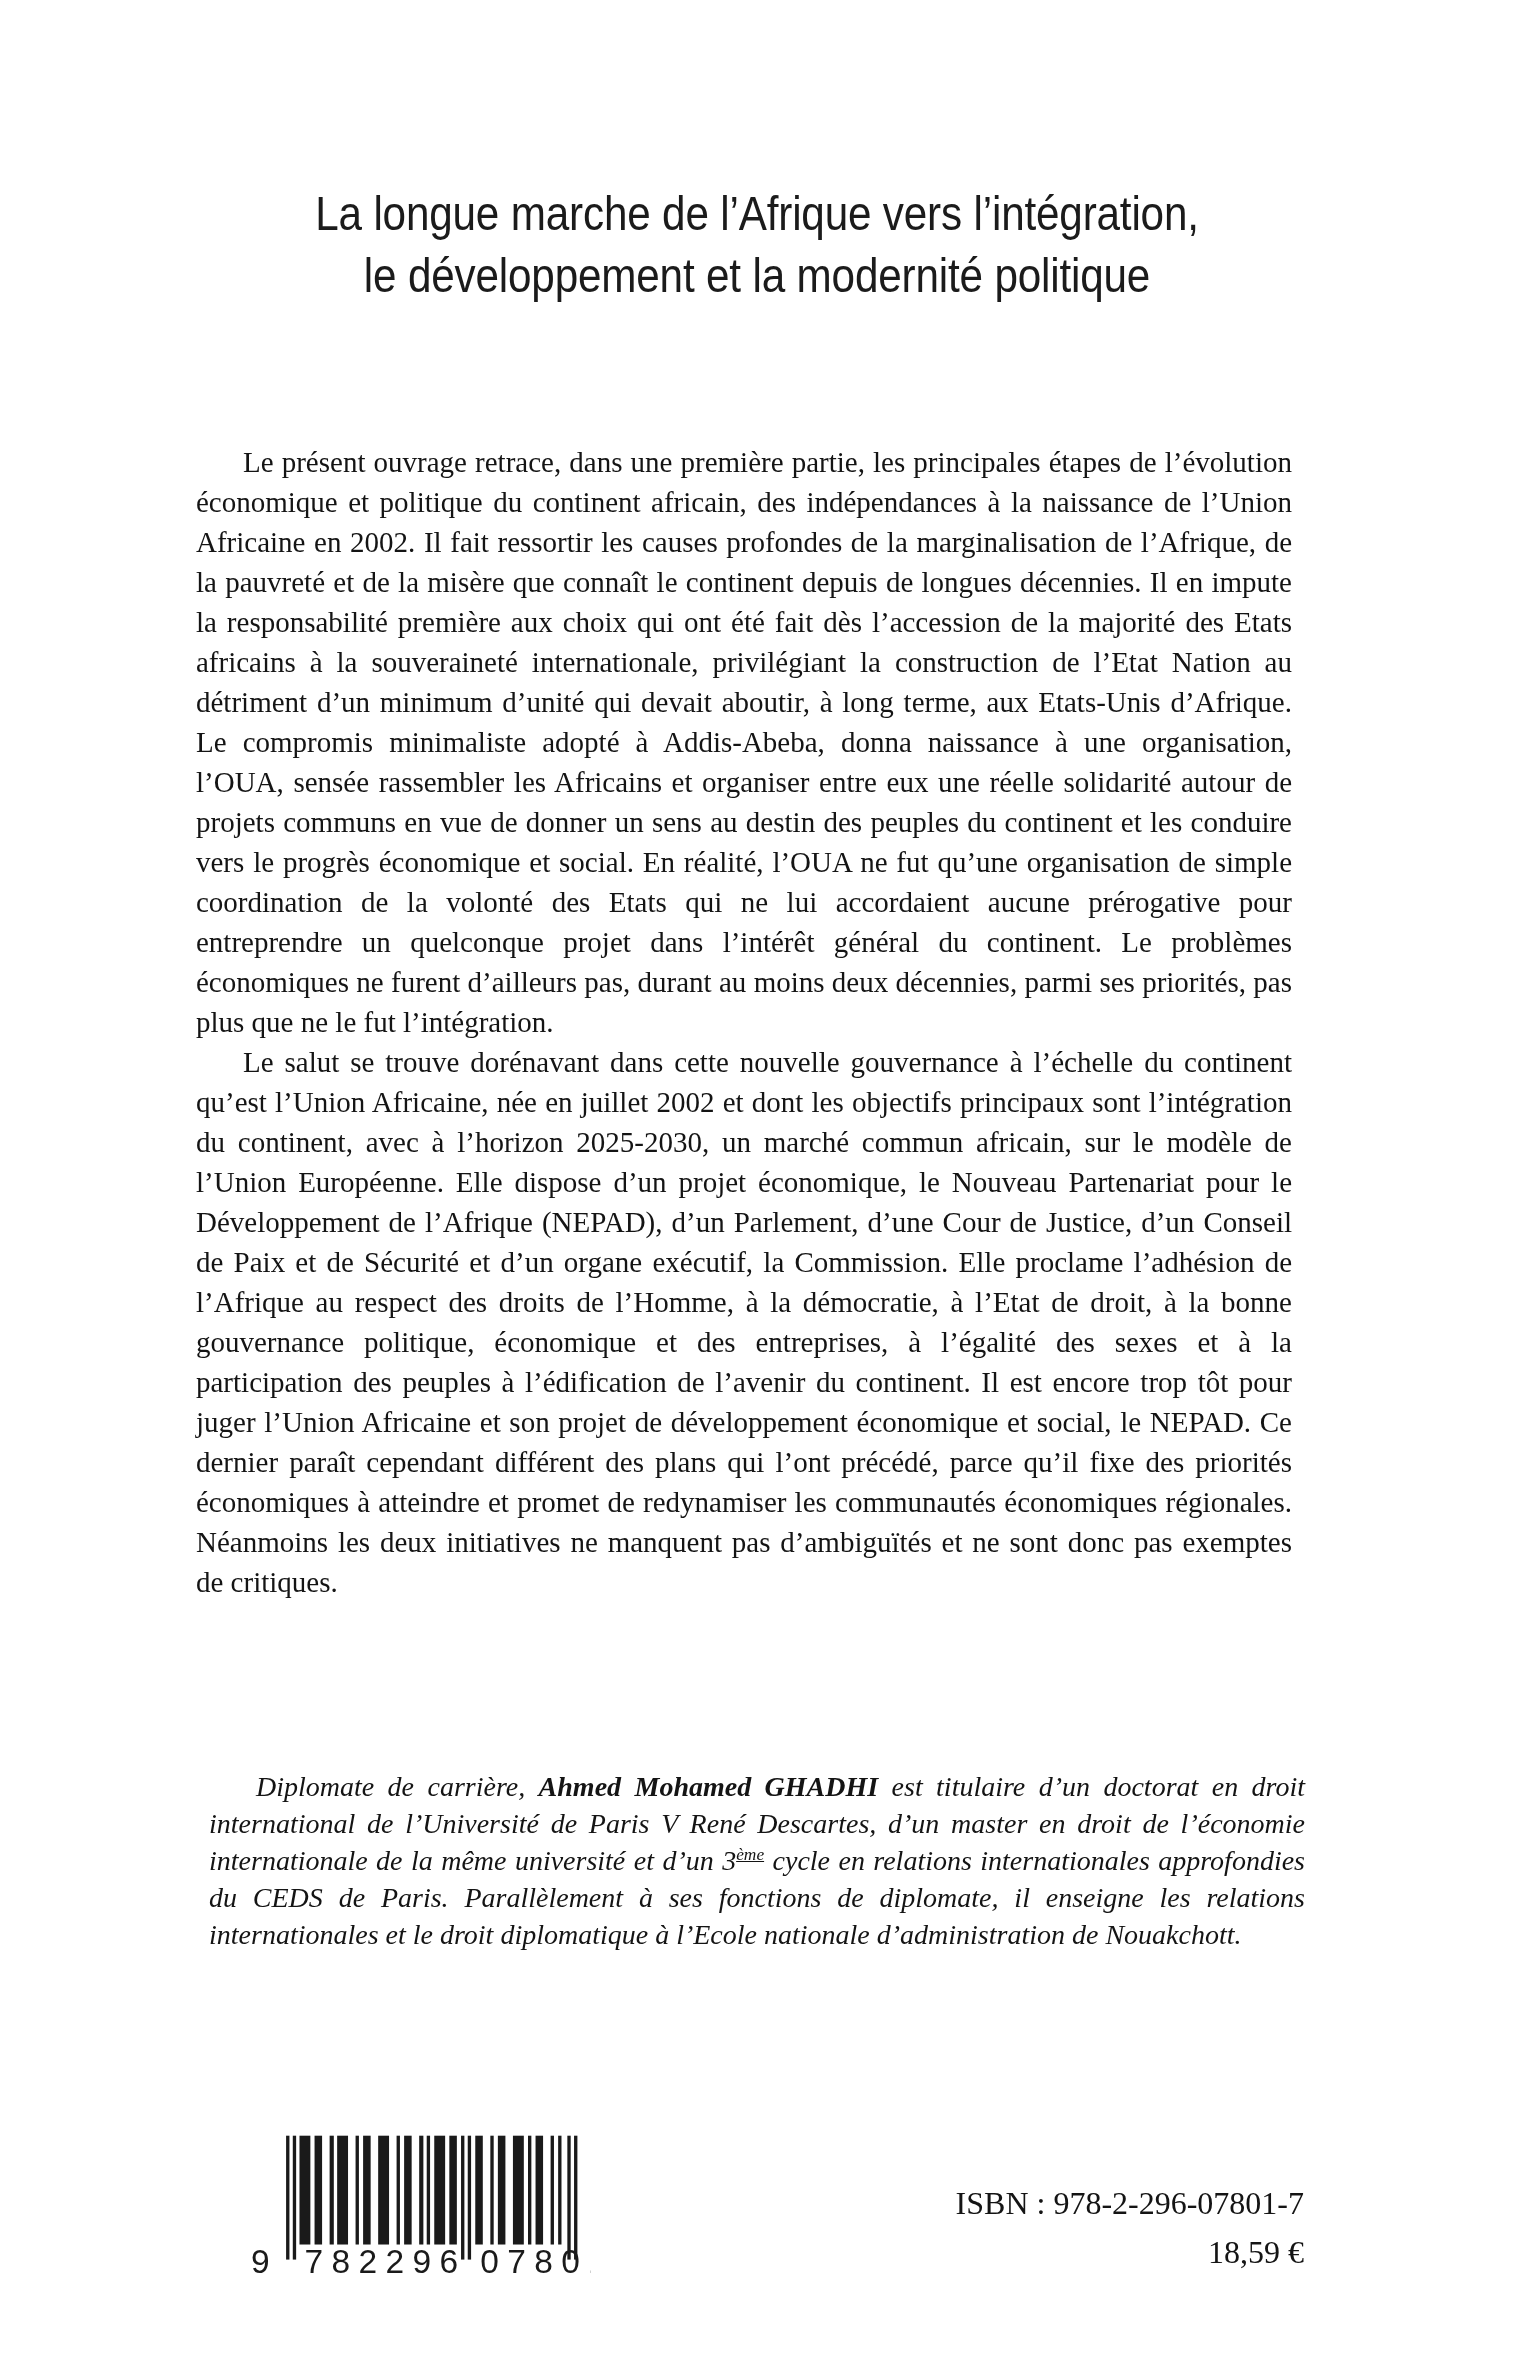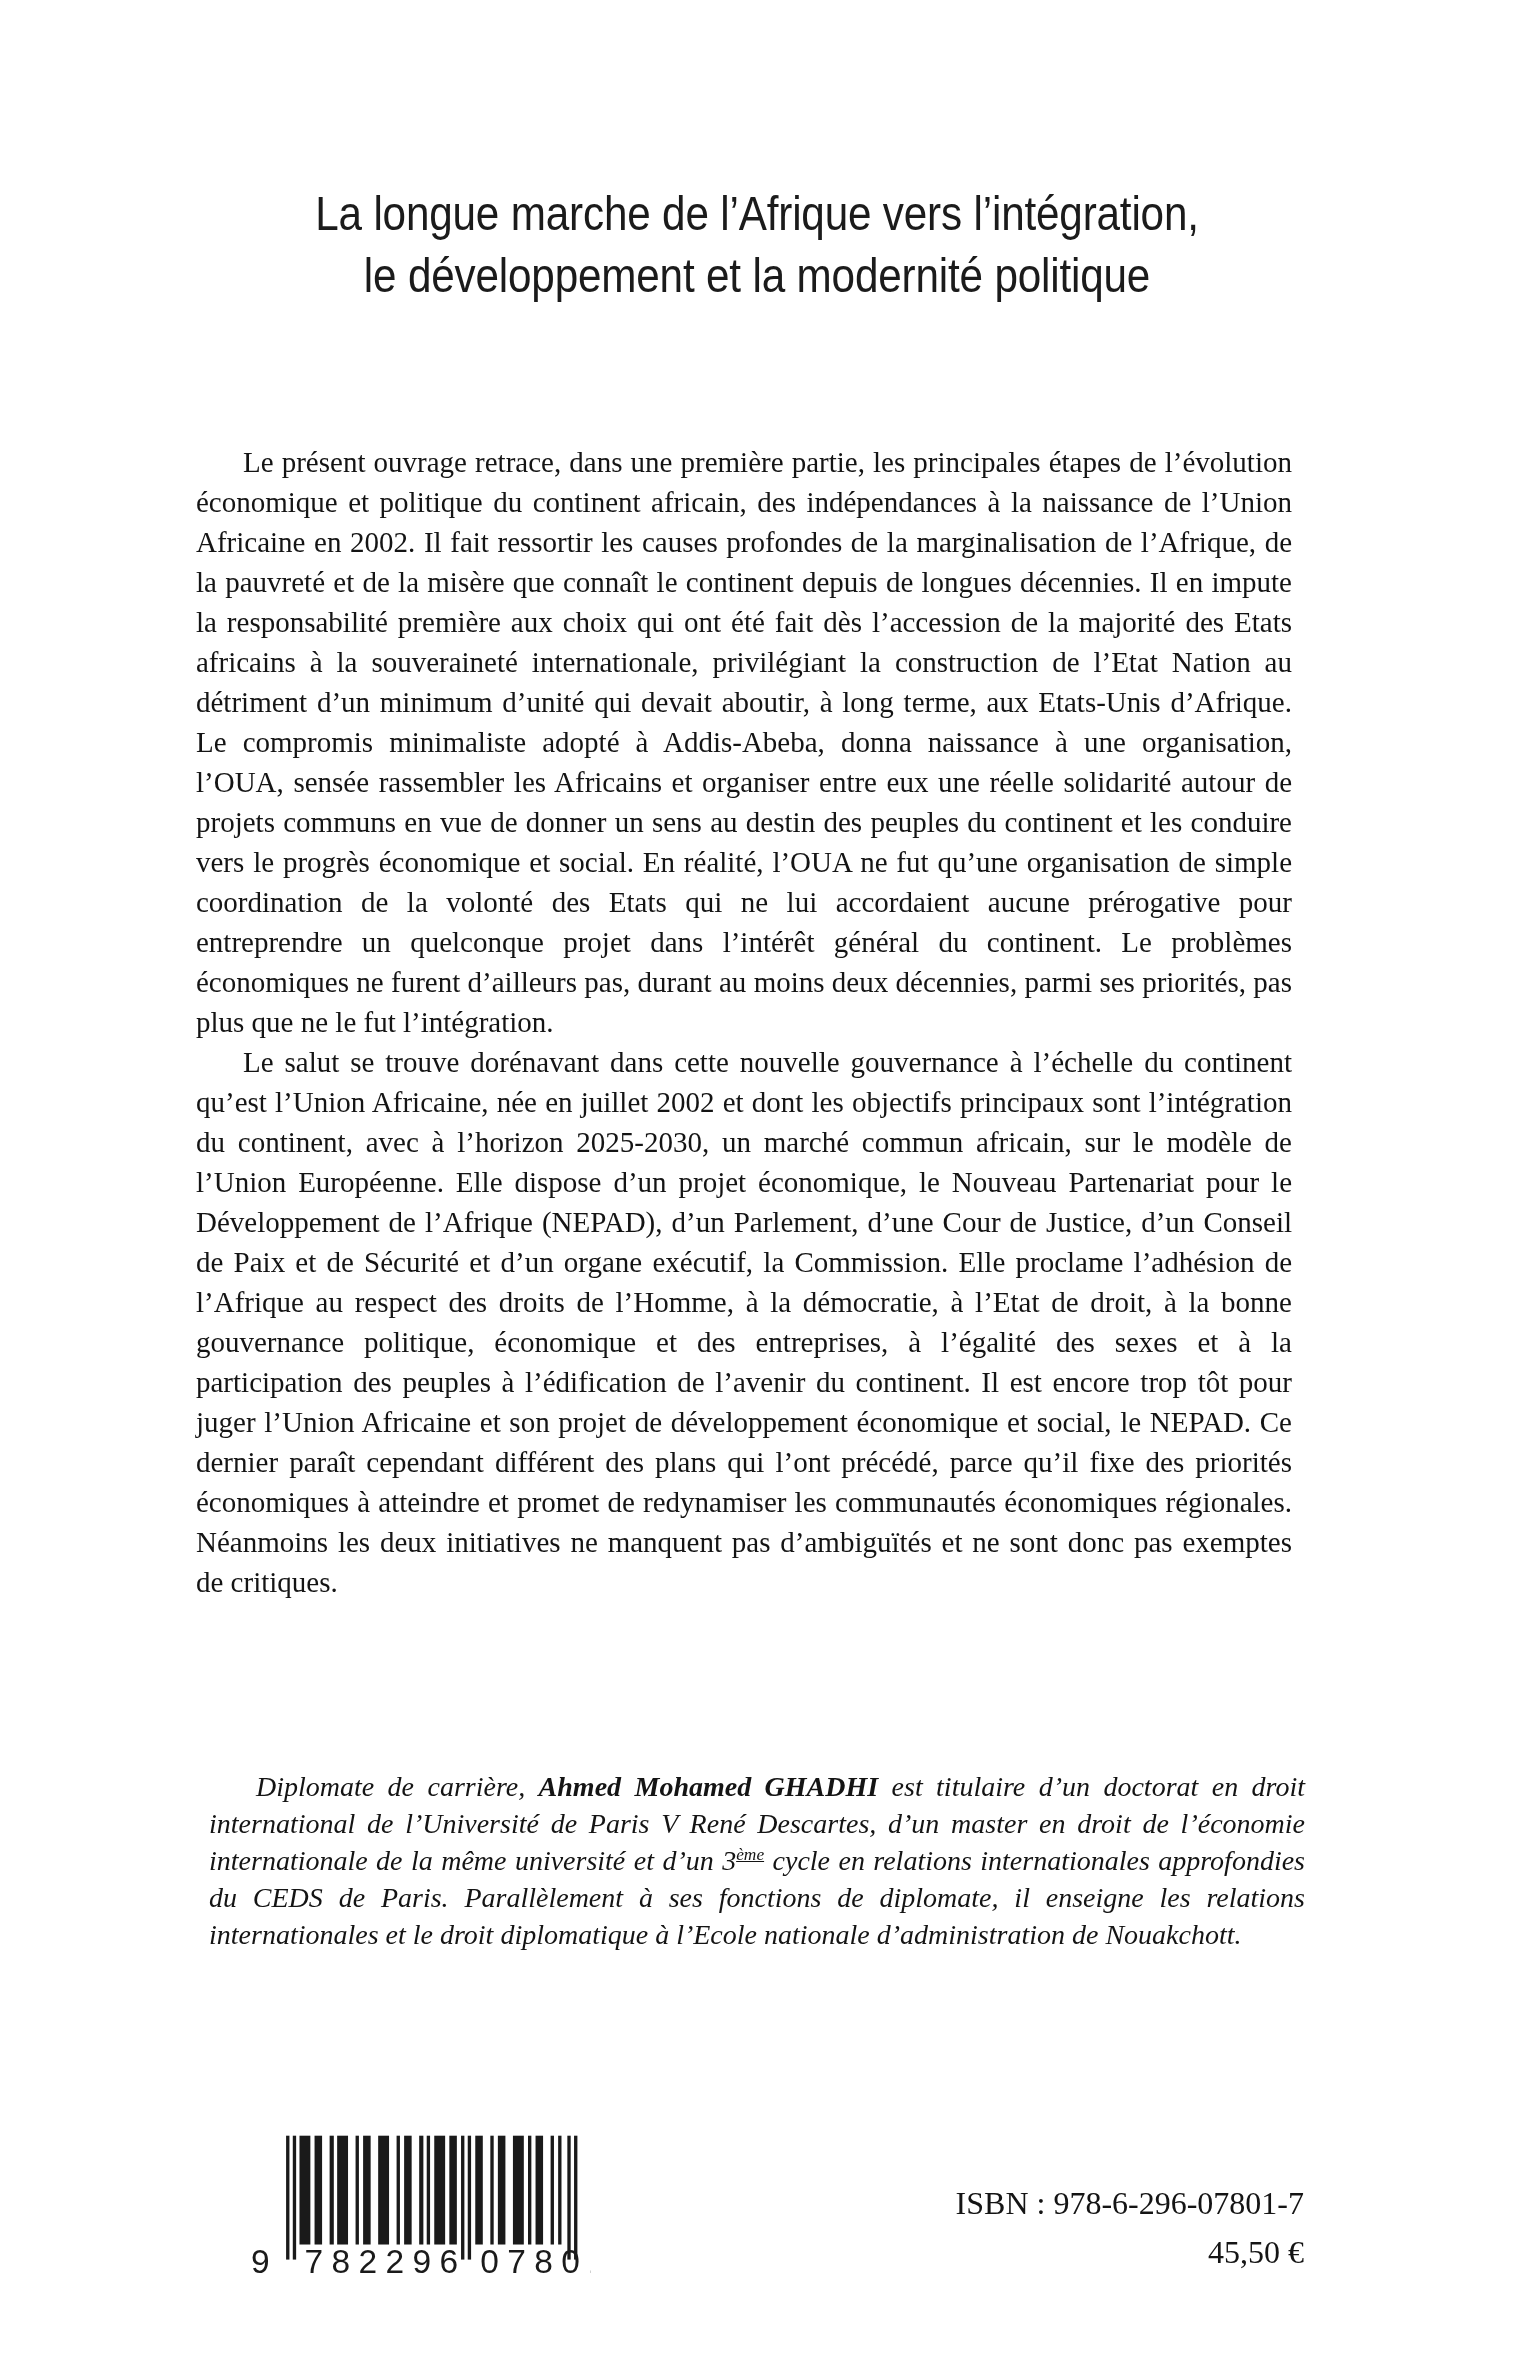--- a/index.html
+++ b/index.html
@@ -183,18 +183,18 @@
       </g>
       <g font-family="Liberation Sans, DejaVu Sans, sans-serif" font-size="40" fill="#1a1a1a">
         <text x="14" y="172">9</text>
         <text x="78" y="172" letter-spacing="10">782296</text>
         <text x="288" y="172" letter-spacing="10">078017</text>
       </g>
     </svg>
   </div>
 
   <div class="isbn-block">
-    <div class="isbn-line">ISBN : 978-6-296-07801-7</div>
-    <div class="price-line">45,50 €</div>
+    <div class="isbn-line">ISBN : 978-2-296-07801-7</div>
+    <div class="price-line">18,59 €</div>
   </div>
 
 </div>
 
 
 </body></html>

